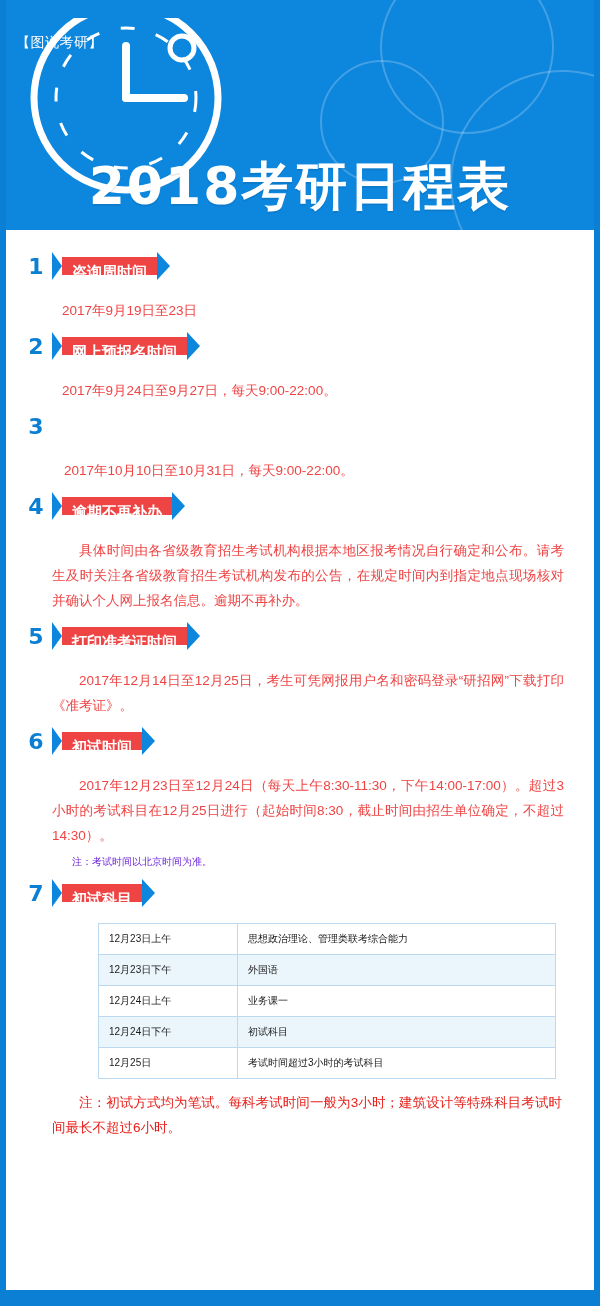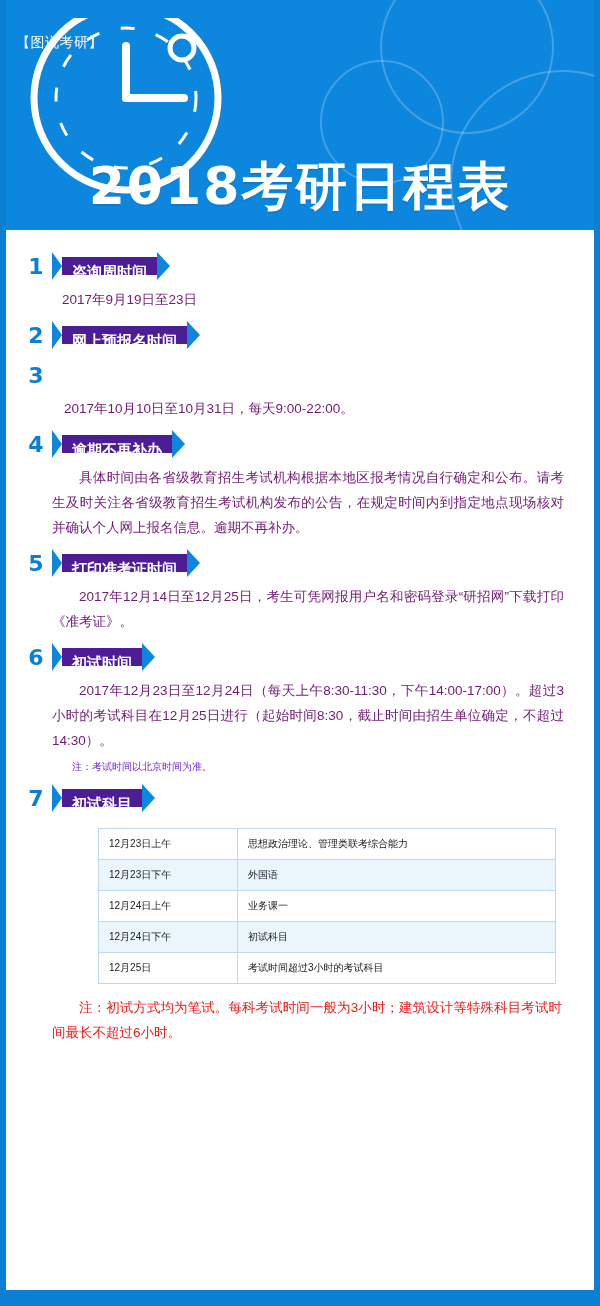--- a/index.html
+++ b/index.html
@@ -100,42 +100,43 @@
     display: inline-flex;
     align-items: center;
   }
   .ribbon-tail {
     width: 0; height: 0;
     border-top: 14px solid transparent;
     border-bottom: 14px solid transparent;
     border-left: 10px solid #0d86de;
   }
   .ribbon-body {
-    background: #4c1d95;
+    background: #ef4444;
     color: #ffffff;
     font-size: 15px;
     font-weight: bold;
     padding: 1px 10px;
     height: 16px;
     line-height: 28px;
     white-space: nowrap;
   }
   .ribbon-arrow {
     width: 0; height: 0;
     border-top: 14px solid transparent;
     border-bottom: 14px solid transparent;
     border-left: 13px solid #0d86de;
   }
   .para {
-    color: #701a75;
+    color: #ef4444;
     font-size: 13.5px;
     line-height: 1.85;
     padding: 2px 18px 2px 34px;
     text-align: justify;
     text-indent: 2em;
+    margin-top: 11px;
   }
   .para.noindent { text-indent: 0; }
   .note {
     color: #6d28d9;
     font-size: 10px;
     line-height: 1.85;
     padding: 2px 18px 2px 34px;
     text-indent: 2em;
   }
 
@@ -215,20 +216,21 @@
 
     <div class="item">
       <div class="item-head">
         <div class="num">2</div>
         <div class="ribbon">
           <span class="ribbon-tail"></span>
           <span class="ribbon-body">网上预报名时间</span>
           <span class="ribbon-arrow"></span>
         </div>
       </div>
+      <div class="para noindent" style="padding-left:44px;">2017年9月24日至9月27日，每天9:00-22:00。</div>
     </div>
 
     <div class="item">
       <div class="item-head">
         <div class="num">3</div>
       </div>
       <div class="para noindent" style="padding-left:46px;">2017年10月10日至10月31日，每天9:00-22:00。</div>
     </div>
 
     <div class="item">

